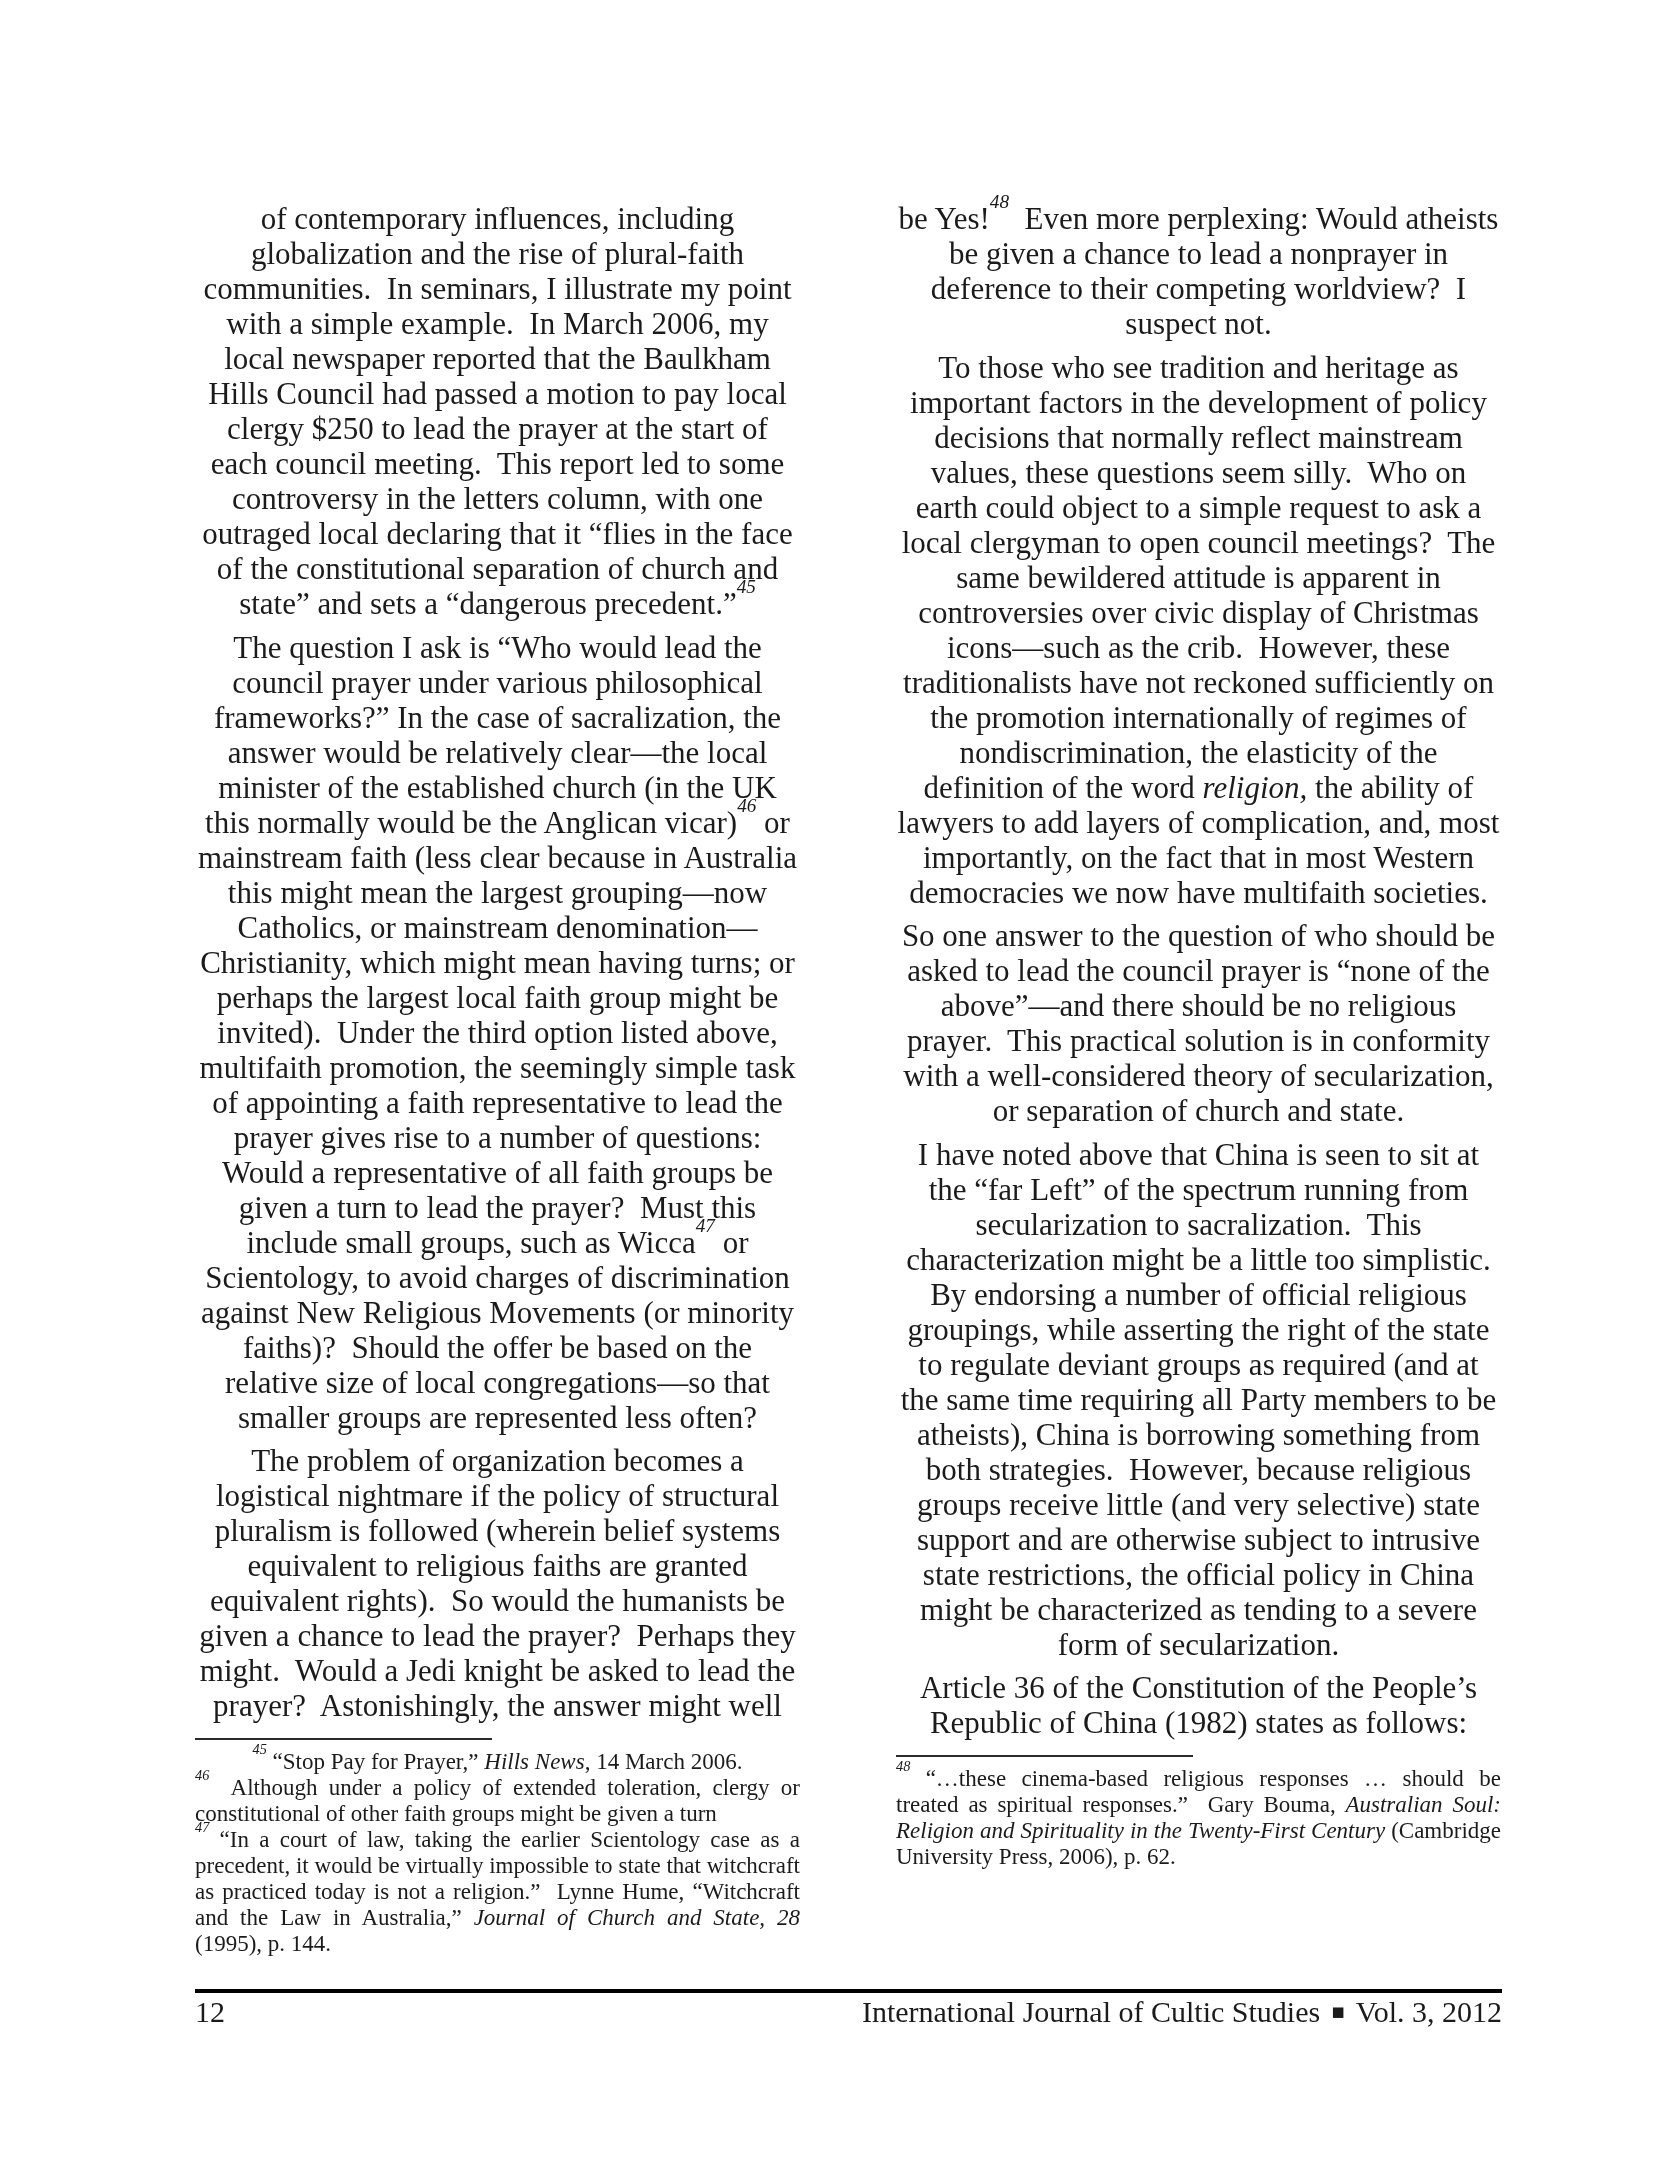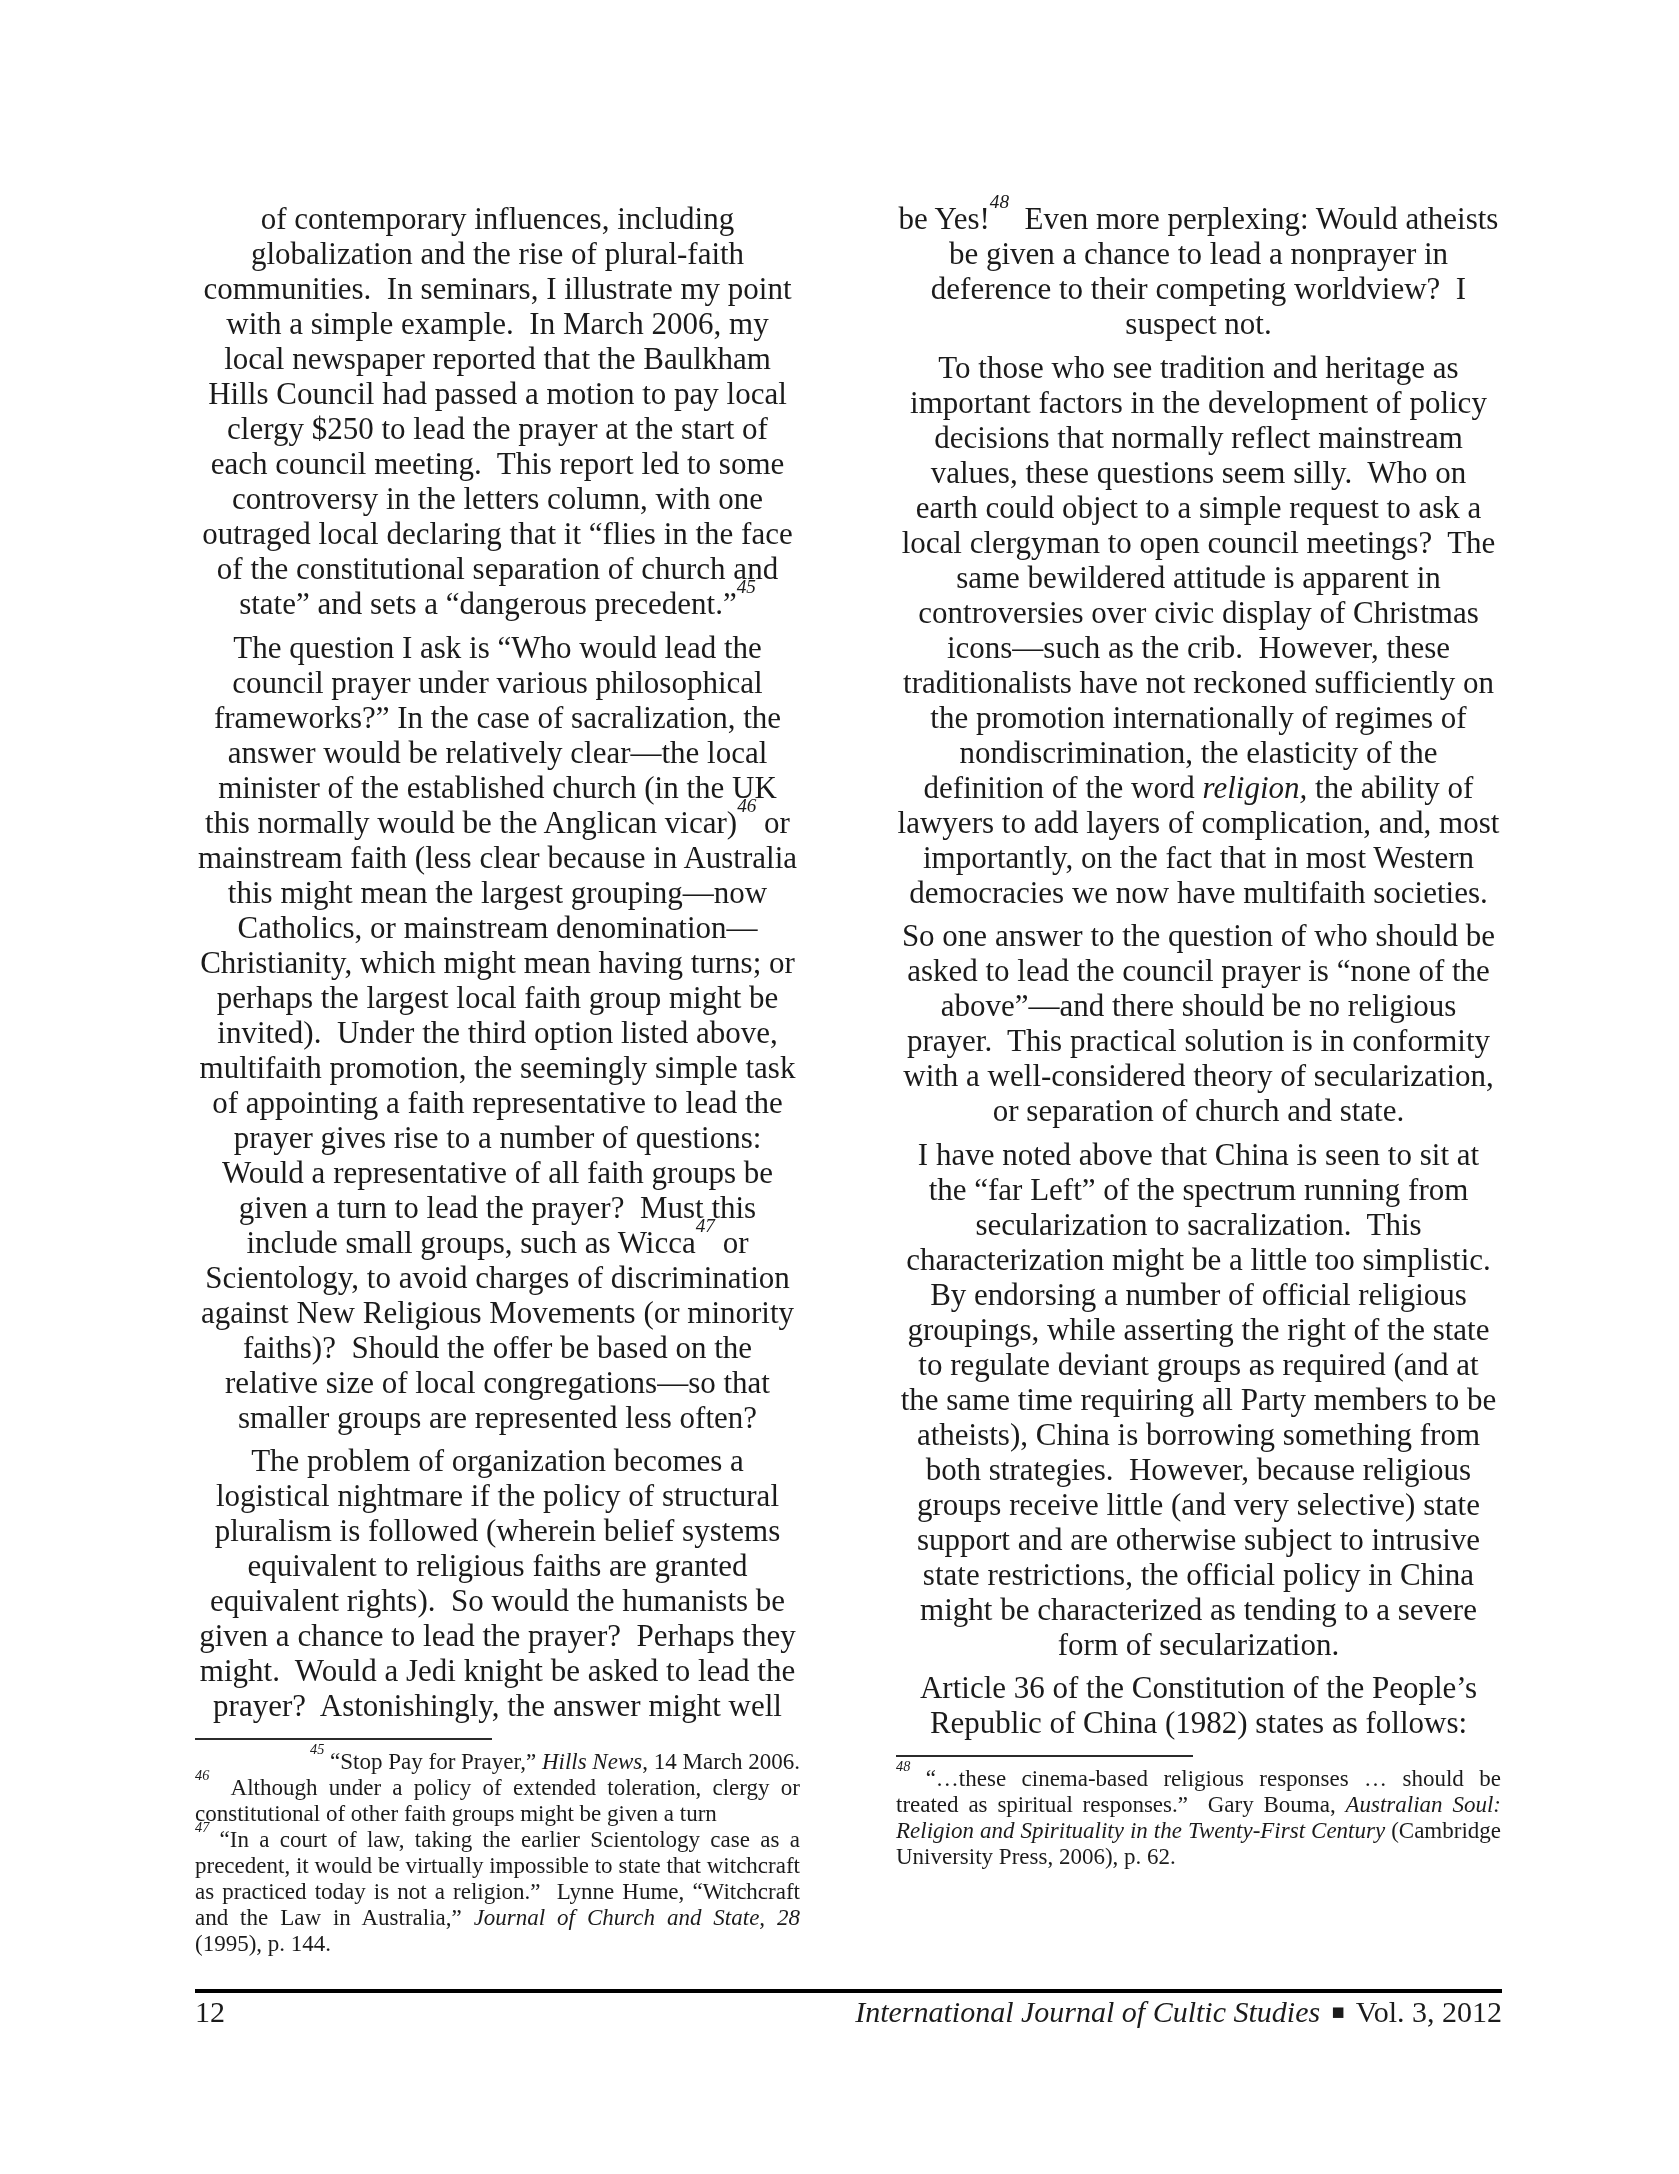--- a/index.html
+++ b/index.html
@@ -49,21 +49,21 @@
     width: 297px;
     height: 1.9px;
     background: #2b2b2b;
   }
   .footnote {
     font-size: 23px;
     line-height: 26px;
     text-align: justify;
     white-space: pre-wrap;
   }
-  .footnote.single { text-align: right; }
+  .footnote.single { text-align: center; }
 
   .footer-rule {
     position: absolute;
     left: 195px;
     top: 1989px;
     width: 1307px;
     height: 3.8px;
     background: #000000;
   }
   .footer-row {
@@ -71,21 +71,21 @@
     left: 195px;
     top: 1993px;
     width: 1307px;
     display: flex;
     justify-content: space-between;
     align-items: baseline;
     font-size: 30px;
     line-height: 38px;
     color: #1b1b1b;
   }
-  .journal-name { font-style: italic; }
+  .journal-name { }
   .footer-square {
     display: inline-block;
     margin: 0 11.3px;
     font-size: 21.7px;
     transform: translateY(-2.8px);
   }
 </style>
 </head>
 <body>
 

